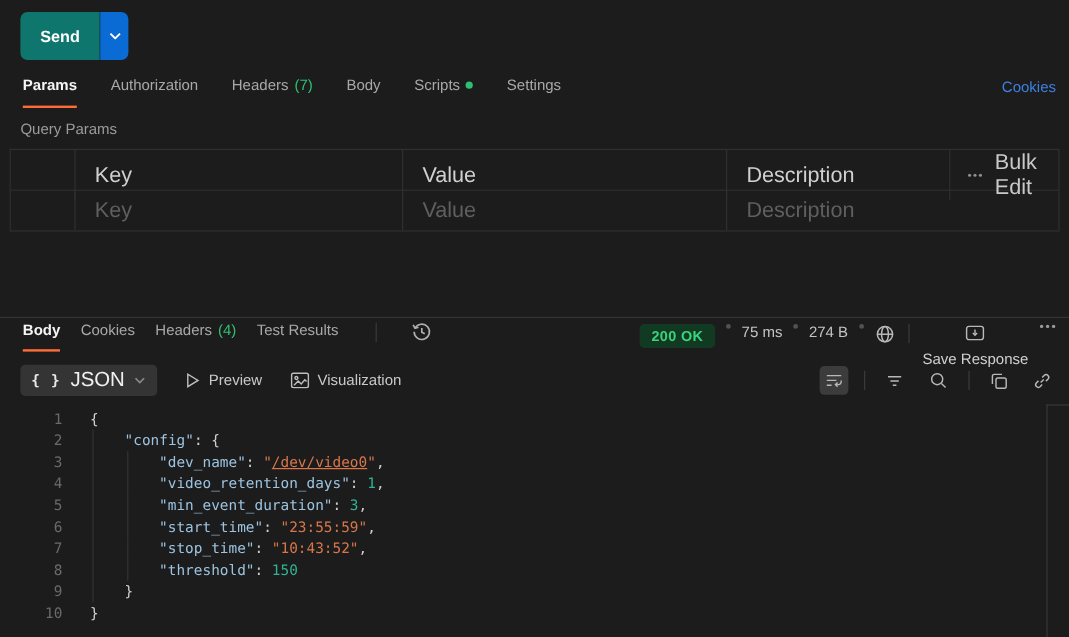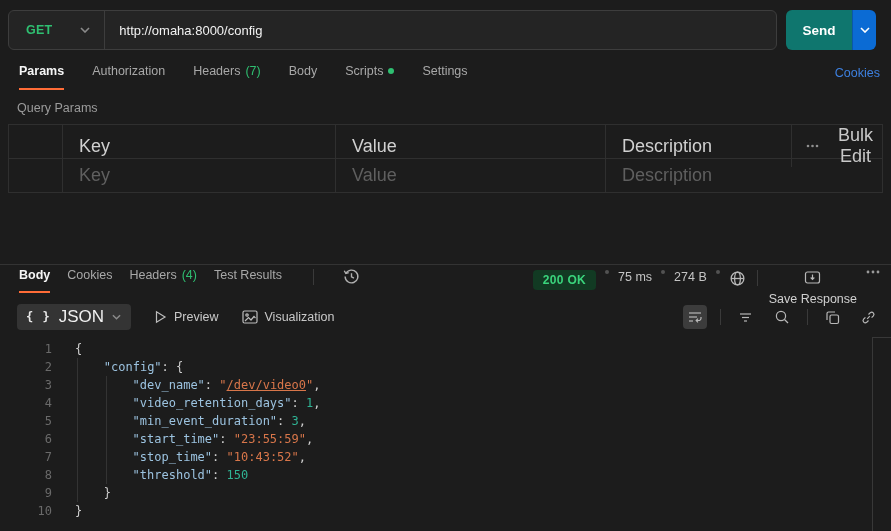--- a/index.html
+++ b/index.html
@@ -56,21 +56,21 @@
     position:absolute; top:124px; left:8px; width:875px;
     border:1px solid #2f2f2f; font-size:18px;
   }
   .qp-row { display:grid; grid-template-columns:53px 273px 270px 186px 1fr; }
   .qp-row.hdr { height:34px; border-bottom:1px solid #2f2f2f; }
   .qp-row.input { height:33px; }
   .qp-cell { display:flex; align-items:center; padding-left:16px; border-left:1px solid #2f2f2f; color:#d0d0d0; }
   .qp-cell:first-child { border-left:none; }
   .qp-row.input .qp-cell { color:#5f5f5f; }
   .qp-row.input .qp-cell.be { border-left:none; }
-  .bulk-cell { display:flex; align-items:center; gap:10px; justify-content:flex-start; padding-left:14px; color:#c9c9c9; cursor:pointer;text-align:center; }
+  .bulk-cell { display:flex; align-items:center; gap:10px; justify-content:flex-start; padding-left:14px; color:#c9c9c9; cursor:pointer; }
   .dots-icon svg { fill:#8f8f8f; }
 
   
   .resp-divider { position:absolute; top:264px; left:0; width:891px; height:1px; background:#333; }
   .rtab-sep { width:1px; height:16px; background:#3a3a3a; margin:1px 0 0 14px; }
   .history-btn { margin-left:12px; cursor:pointer; }
   .history-btn svg { stroke:#b0b0b0; fill:none; stroke-width:1.3; }
 
   .resp-meta { position:absolute; top:270px; right:11px; display:flex; align-items:flex-start; gap:9px; }
   .status-badge { background:#123a23; color:#3ad47c; font-weight:700; font-size:12px;
@@ -111,30 +111,20 @@
   .tok-sl { color:#d8764a; text-decoration:underline; cursor:pointer; }
   .scroll-edge { position:absolute; top:337px; left:872px; right:0; bottom:0;
                  border-left:1px solid #383838; border-top:1px solid #383838; }
 </style>
 </head>
 <body>
 
 <div class="app">
 
   <div class="url-row">
-    <div class="url-bar">
-      <div class="method-select">
-        <span class="method-label">GET</span>
-        <svg class="chev" width="10" height="6" viewBox="0 0 10 6">
-            <polyline points="1,1 5,5 9,1"></polyline>
-          </svg>
-      </div>
-      <div class="url-divider"></div>
-      <input class="url-input" type="text" value="http://omaha:8000/config" style="">
-    </div>
     <div class="send-group">
       <button class="send-main">Send</button>
       <button class="send-caret">
         <svg width="10" height="6" viewBox="0 0 10 6">
             <polyline points="1,1 5,5 9,1"></polyline>
           </svg>
       </button>
     </div>
   </div>
 

